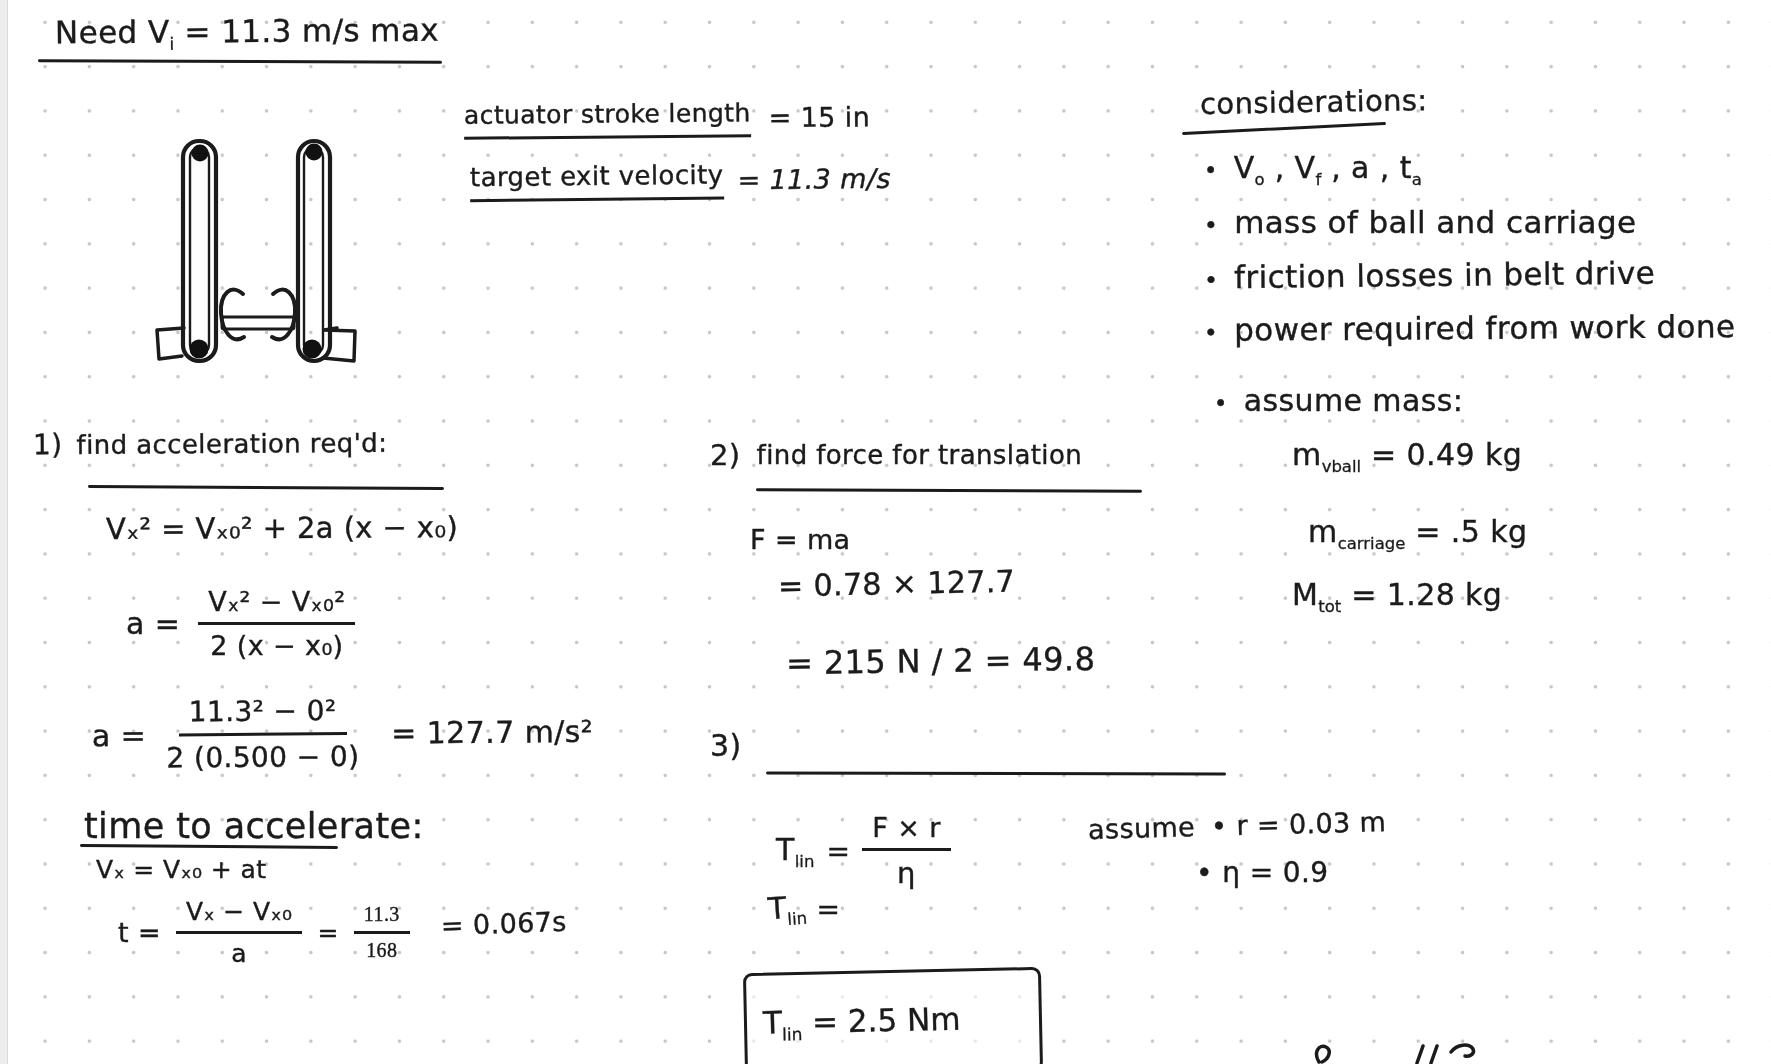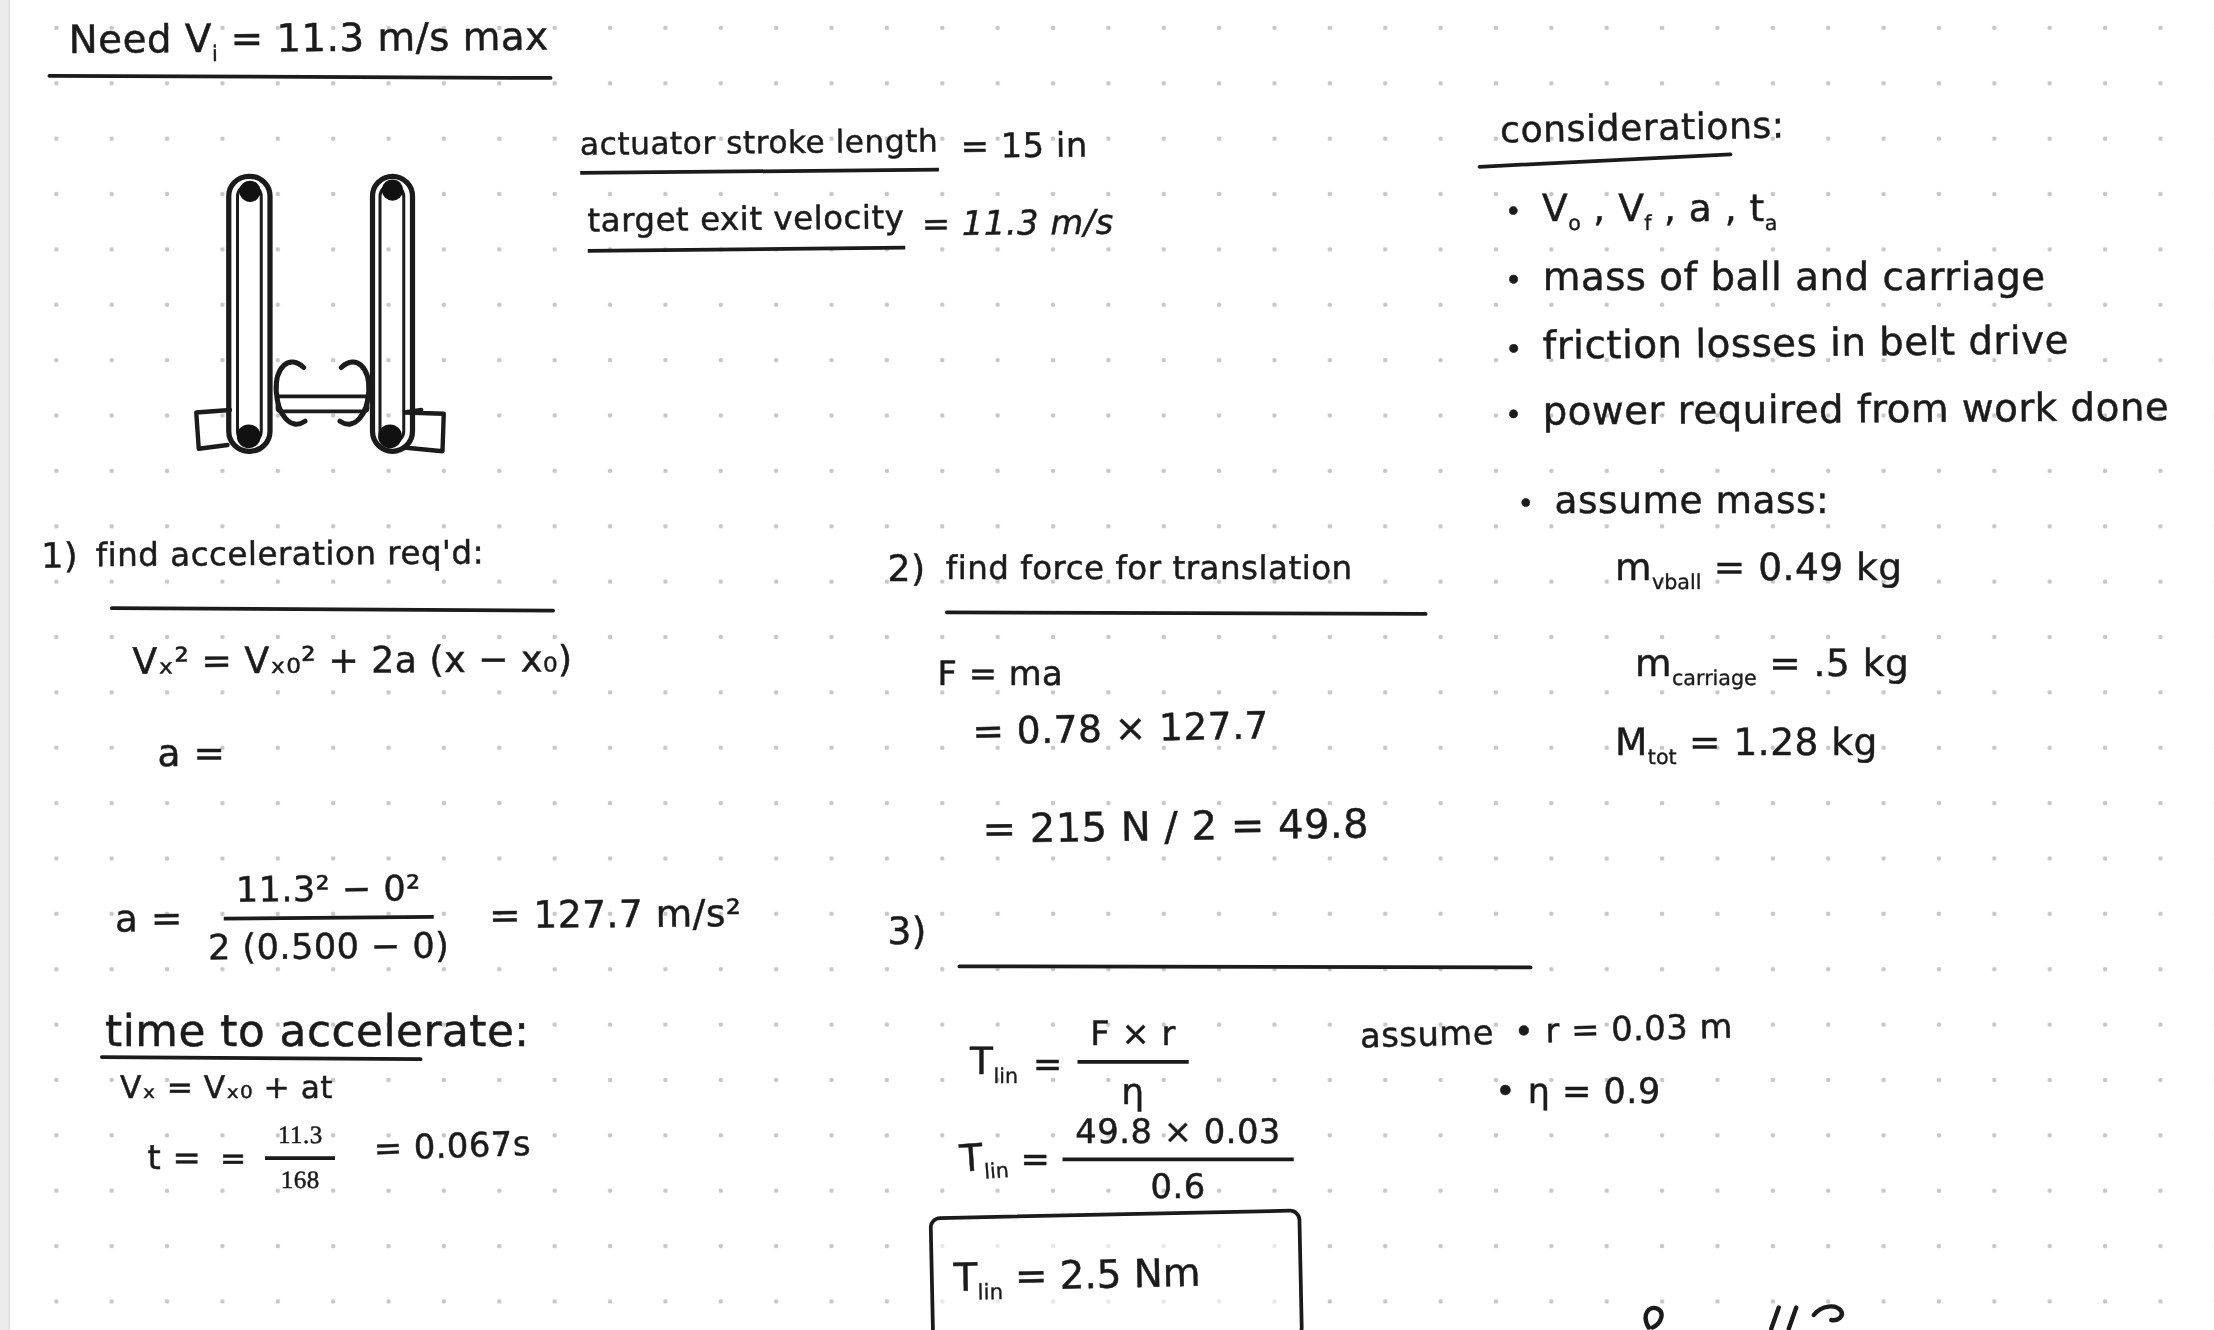--- a/index.html
+++ b/index.html
@@ -96,38 +96,46 @@
   <div class="hw eq" style="left:33px;top:427px;gap:14px;transform:rotate(-0.4deg);">
     <span style="font-size:28px;">1)</span>
     <span style="font-size:26px;">find acceleration req'd:</span>
   </div>
   <div class="uline" style="left:88px;top:486px;width:356px;transform:rotate(0.3deg);"></div>
 
   <div class="hw" style="left:106px;top:511px;font-size:29px;transform:rotate(-0.3deg);">Vₓ² = Vₓ₀² + 2a (x − x₀)</div>
 
   <div class="hw eq" style="left:126px;top:586px;gap:18px;">
     <span style="font-size:30px;">a  =</span>
+    <span class="frac" style="font-size:27px;">
+      <span class="num">Vₓ² − Vₓ₀²</span>
+      <span class="den">2 (x − x₀)</span>
+    </span>
   </div>
 
   <div class="hw eq" style="left:92px;top:694px;gap:20px;transform:rotate(-0.5deg);">
     <span style="font-size:30px;">a  =</span>
     <span class="frac" style="font-size:28px;">
       <span class="num">11.3² − 0²</span>
       <span class="den">2 (0.500 − 0)</span>
     </span>
     <span style="font-size:30px;margin-left:12px;">=  127.7   m/s²</span>
   </div>
 
   <div class="hw" style="left:84px;top:806px;font-size:35px;">time to accelerate:</div>
   <div class="uline" style="left:80px;top:845px;width:258px;transform:rotate(0.4deg);"></div>
 
   <div class="hw" style="left:96px;top:855px;font-size:25px;">Vₓ = Vₓ₀ + at</div>
 
   <div class="hw eq" style="left:118px;top:897px;gap:15px;">
     <span style="font-size:27px;">t =</span>
+    <span class="frac" style="font-size:25px;">
+      <span class="num">Vₓ − Vₓ₀</span>
+      <span class="den">a</span>
+    </span>
     <span style="font-size:25px;">=</span>
     <span class="frac" style="font-size:20px;font-family:Liberation Serif, serif;">
       <span class="num">11.3</span>
       <span class="den">168</span>
     </span>
     <span style="font-size:27px;margin-left:16px;transform:translateY(-9px) rotate(-2deg);">=  0.067s</span>
   </div>
 
   <div class="hw eq" style="left:710px;top:438px;gap:16px;">
     <span style="font-size:29px;">2)</span>
@@ -155,24 +163,20 @@
 
   <div class="hw eq" style="left:1088px;top:810px;gap:16px;font-size:27px;transform:rotate(-1.5deg);">
     <span>assume</span>
     <span>• r = 0.03 m</span>
   </div>
   <div class="hw" style="left:1196px;top:856px;font-size:28px;">• η = 0.9</div>
 
   <div class="hw eq" style="left:768px;top:890px;gap:10px;">
     <span style="font-size:30px;transform:rotate(-4deg);"><span>T</span><sub class="s">lin</sub></span>
     <span style="font-size:28px;">=</span>
-    <span class="frac" style="font-size:27px;">
-      <span class="num">49.8 × 0.03</span>
-      <span class="den">0.6</span>
-    </span>
   </div>
 
   <div class="box" style="left:744px;top:970px;width:260px;height:82px;transform:rotate(-1.2deg);">
     <span class="hww" style="font-size:31px;-webkit-text-stroke:0.4px currentColor;white-space:nowrap;"><span>T</span><sub class="s">lin</sub><span> =   2.5 Nm</span></span>
   </div>
 
   <svg class="ink" style="position:absolute;left:1305px;top:1042px;" width="200" height="22" viewBox="0 0 200 22">
     <path d="M14,20 C8,10 14,2 21,5 C27,8 24,17 17,20" stroke-width="3.5"></path>
     <path d="M112,21 L118,4 M126,21 L132,4" stroke-width="3.5"></path>
     <path d="M146,10 C152,2 164,1 168,7 C170,11 166,15 160,14" stroke-width="3.5"></path>

